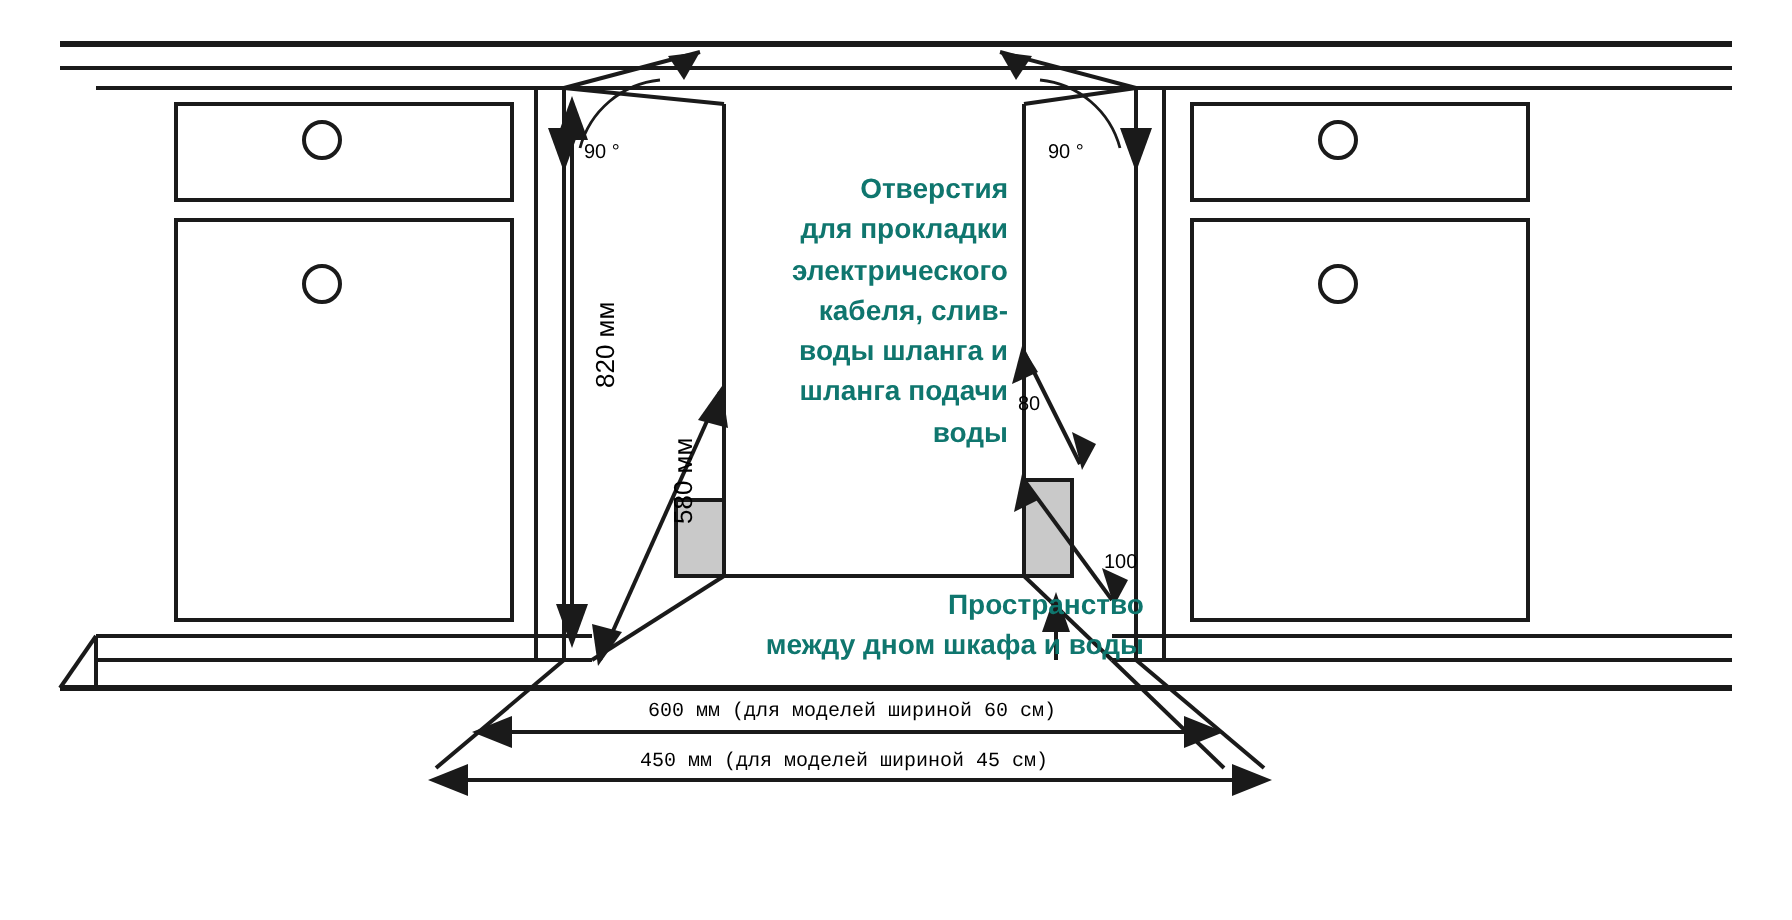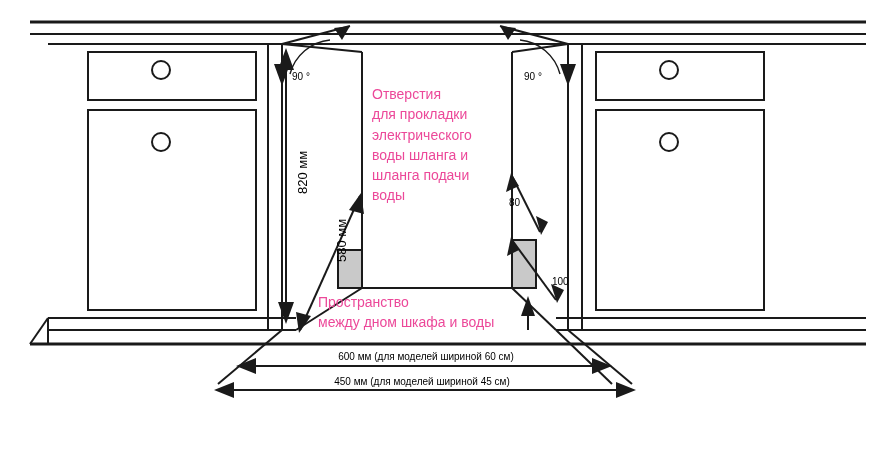--- a/index.html
+++ b/index.html
@@ -25,37 +25,39 @@
   .lbl {
     position: absolute;
     font-family: "Liberation Sans", sans-serif;
     font-size: 10px;
     color: #000000;
     white-space: nowrap;
     line-height: 1.32;
   }
   .lbl.center {
     text-align: center;
+    font-family: Liberation Mono, monospace;
   }
   .vtext {
     position: absolute;
     font-family: "Liberation Sans", sans-serif;
     font-size: 13px;
     color: #000000;
     white-space: nowrap;
     transform-origin: 0 0;
     transform: rotate(-90deg);
   }
   .block {
     position: absolute;
     font-family: "Liberation Sans", sans-serif;
     font-size: 14px;
-    color: #ec4899;
-    text-align: left;
+    color: #0f766e;
+    text-align: right;
     line-height: 1.45;
+    font-weight: bold;
   }
 </style>
 </head>
 <body>
 
 <div id="stage">
 
   <svg viewBox="0 0 896 460">
     <g stroke="#1a1a1a" fill="none" stroke-width="2">
 
@@ -165,20 +167,21 @@
   <div class="lbl" style="left:524px; top:70px;">90 °</div>
 
   <div class="vtext" style="left:295px; top:194px;">820 мм</div>
 
   <div class="vtext" style="left:334px; top:262px;">580 мм</div>
 
   <div class="block" style="left:372px; top:84px; width:132px;">
     <div>Отверстия</div>
     <div>для прокладки</div>
     <div>электрического</div>
+    <div>кабеля, слив-</div>
     <div>воды шланга и</div>
     <div>шланга подачи</div>
     <div>воды</div>
   </div>
 
   <div class="lbl" style="left:509px; top:196px;">80</div>
 
   <div class="lbl" style="left:528px; top:275px;margin-left:24px;">100</div>
 
   <div class="block" style="left:318px; top:292px; width:254px;">

